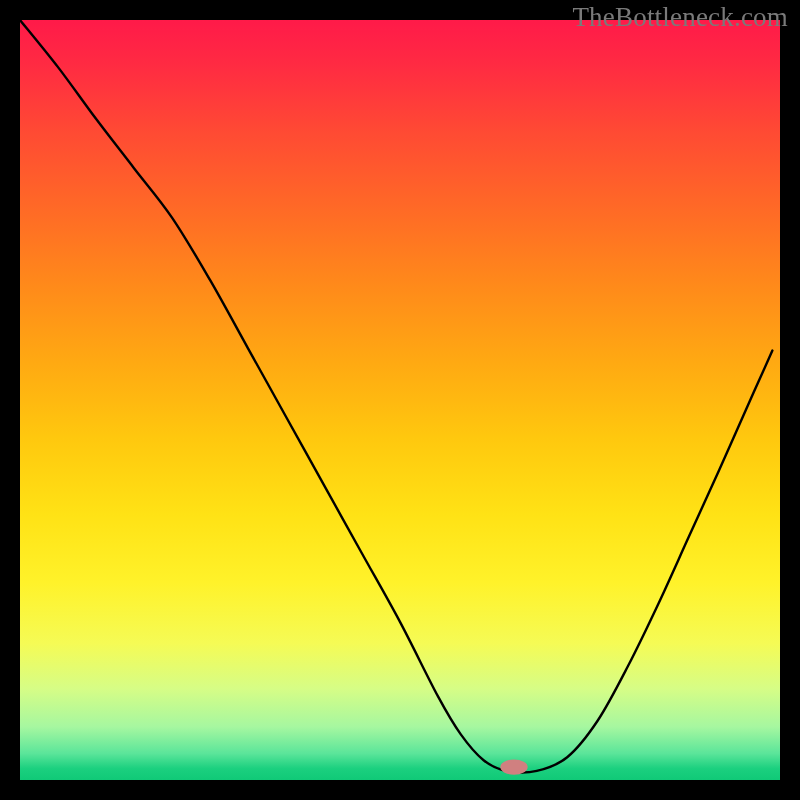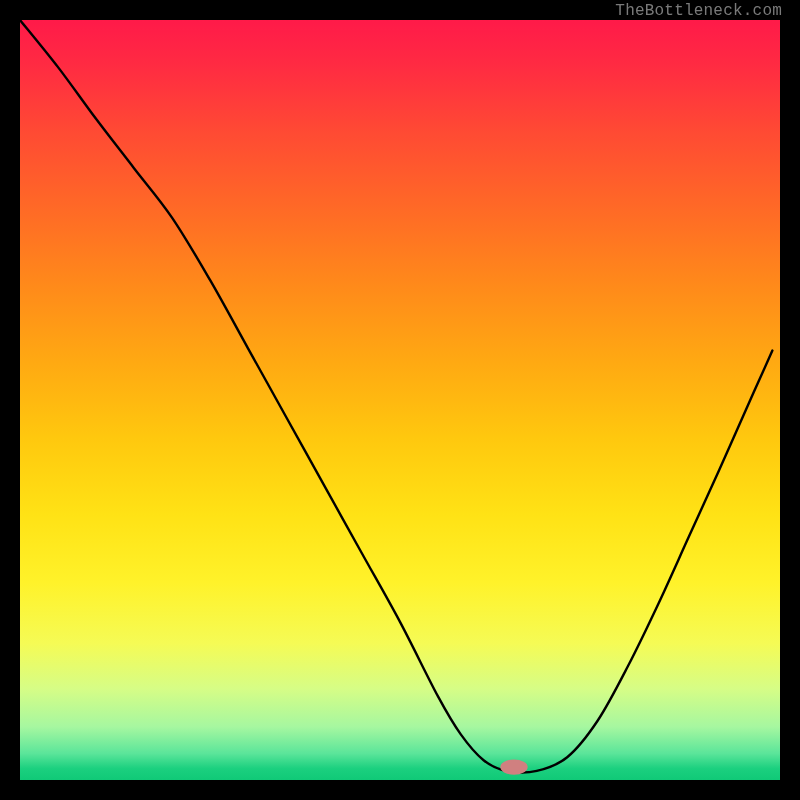--- a/index.html
+++ b/index.html
@@ -19,23 +19,23 @@
   .plot {
     position: absolute;
     left: 20px;
     top: 20px;
     width: 760px;
     height: 760px;
   }
   .watermark {
     position: absolute;
     top: 2px;
-    right: 18px;
-    font-family: Liberation Mono, monospace;
-    font-size: 16px;
+    right: 12px;
+    font-family: Liberation Serif, serif;
+    font-size: 27px;
     color: #7a7a7a;
     letter-spacing: 0.2px;
   }
 </style>
 </head>
 <body>
 
 <div class="stage">
 
   <svg class="plot" viewBox="0 0 760 760">

